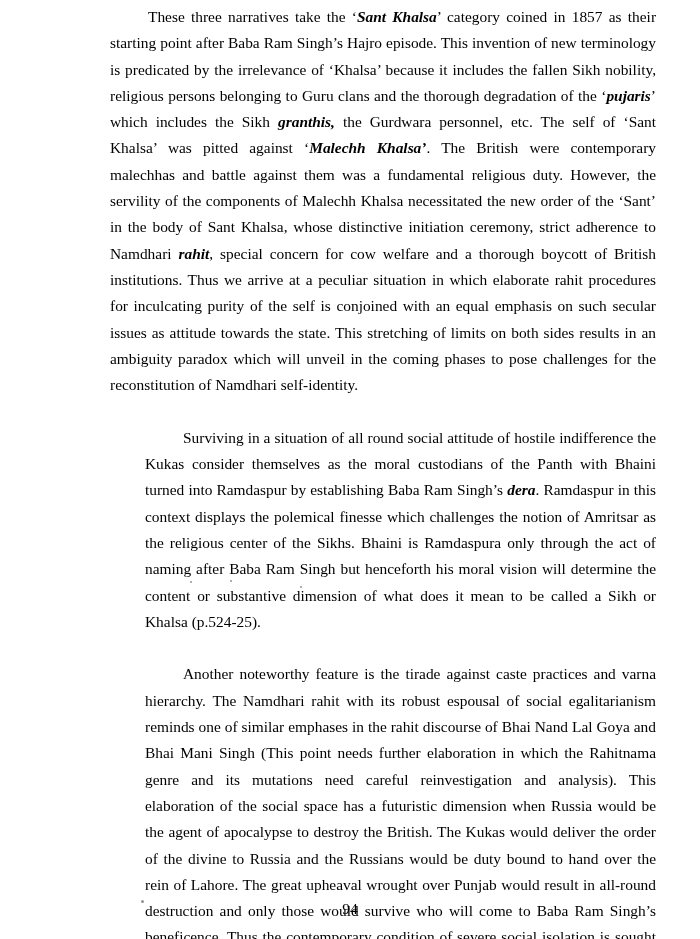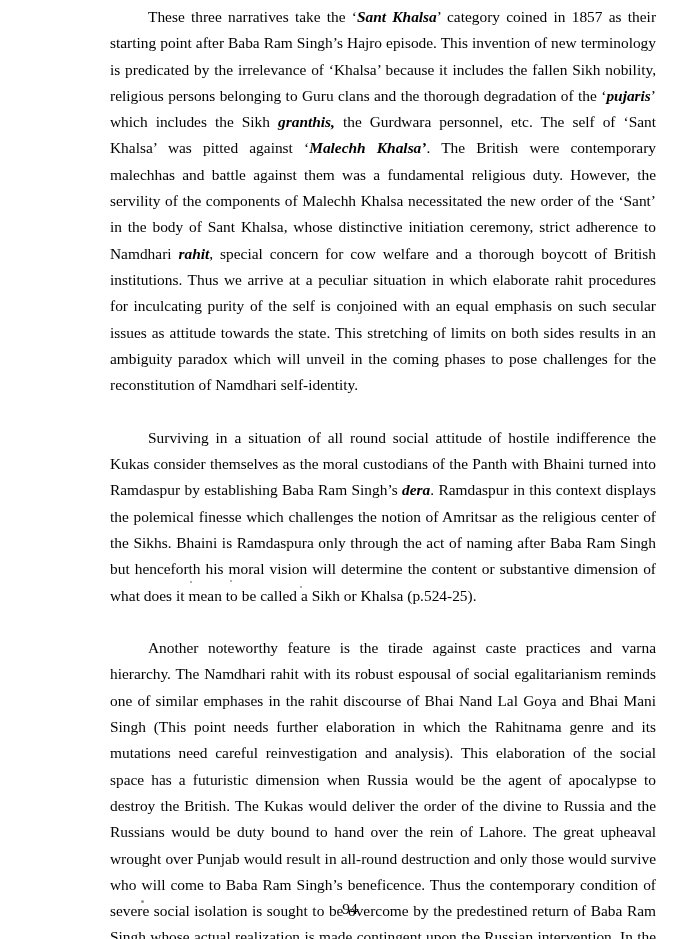--- a/index.html
+++ b/index.html
@@ -35,20 +35,21 @@
     text-justify: inter-word;
     font-size: 15.4px;
     line-height: 26.3px;
     text-indent: 38px;
     -webkit-hyphens: none;
     hyphens: none;
     word-spacing: 0.1px;
   }
   p.para + p.para {
     margin-top: 26.3px;
+    margin-left: 35px;
   }
   em.term {
     font-style: italic;
     font-weight: bold;
   }
   #pagenum {
     position: absolute;
     left: 0;
     top: 899px;
     width: 700px;

